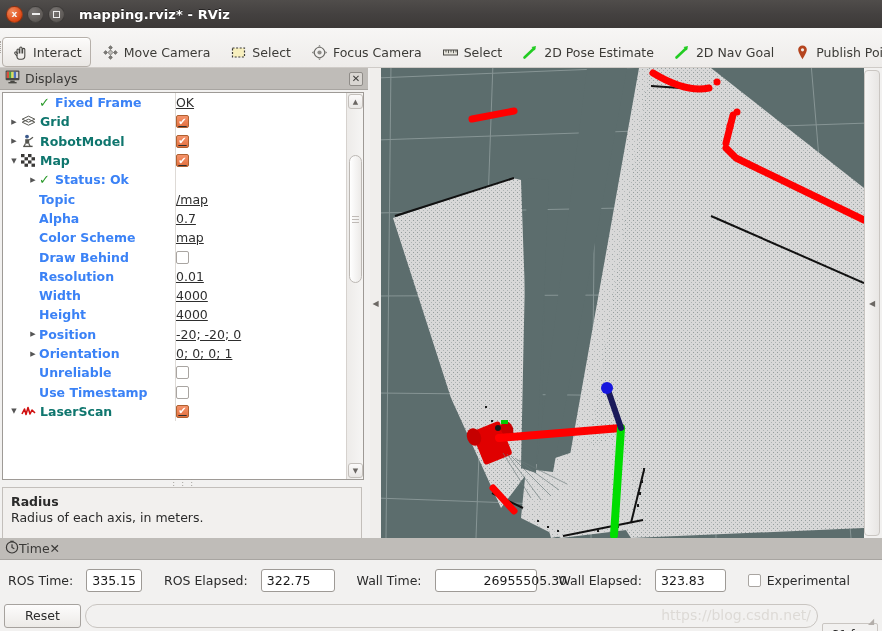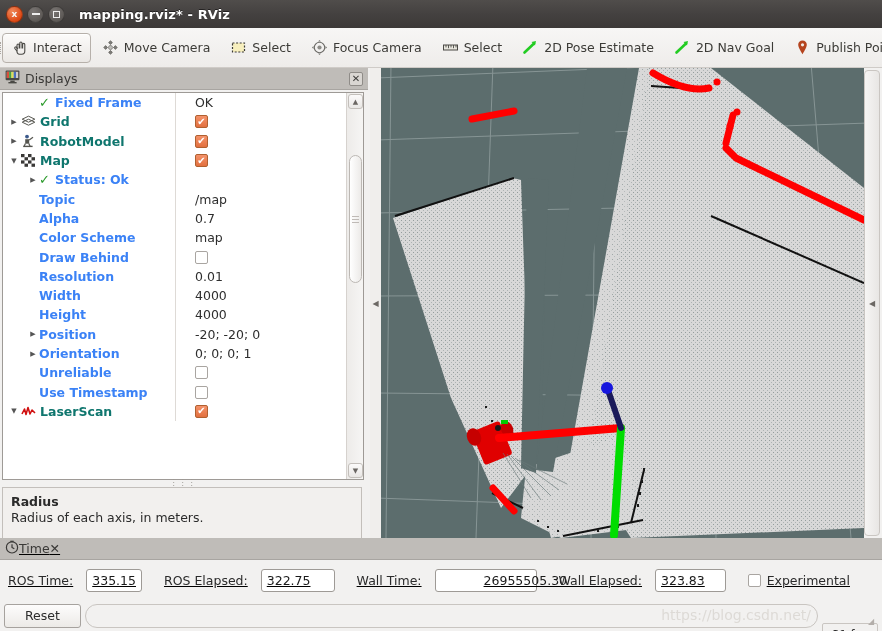--- a/index.html
+++ b/index.html
@@ -40,21 +40,21 @@
     margin-left: 14px; color: #ffffff; font-weight: bold; font-size: 13px;
     text-shadow: 0 -1px 0 rgba(0,0,0,0.5);
     letter-spacing: 0.1px;
   }
 
   
   .toolbar {
     position: absolute; left: 0; top: 28px; width: 882px; height: 40px;
     background: linear-gradient(to bottom, #f7f6f5, #eeecea);
     border-bottom: 1px solid #cfcbc7;
-    display: flex; align-items: center;
+    display: flex; align-items: flex-end;
   }
   .tb-grip {
     width: 9px; height: 40px; display: flex; align-items: center; justify-content: center;
     color: #b5b0ab; font-size: 10px; line-height: 1;
   }
   .tb-grip i { display:block; width:1px; height:12px; border-left: 1px dotted #aaa5a0; }
   .tbtn {
     display: flex; align-items: center; gap: 5px;
     height: 30px; padding: 0 8px; margin: 0 1px;
     border-radius: 4px; border: 1px solid transparent;
@@ -91,22 +91,22 @@
     position: absolute; left: 2px; top: 24px; width: 362px; height: 388px;
     background: #ffffff; border: 1px solid #9e9a96;
     overflow: hidden;
   }
   .tree-scroll { position: absolute; left:0; top:0; width: 344px; height: 386px; overflow: hidden; }
   .trow {
     display: flex; align-items: center; height: 19.3px;
     font-size: 12.5px; color: #2e2e2e; position: relative;
   }
   .trow .tcol1 { width: 172px; display: flex; align-items: center; height: 100%; }
-  .trow .tcol2 { flex: 1; display: flex; align-items: center; padding-left: 19px;
-                 border-left: 1px solid #dedad6; height: 100%; }
+  .trow .tcol2 { flex: 1; display: flex; align-items: center; padding-left: 0;
+                 border-left: 1px solid #dedad6; height: 100%; text-decoration: underline; }
   .arrow { width: 12px; height: 100%; display:flex; align-items:center; justify-content:center;
            color: #555; font-size: 7px; flex: none; }
   .ind1 { padding-left: 5px; }
   .ind2 { padding-left: 24px; }
   .titem-ico { width: 16px; height: 14px; display:flex; align-items:center; justify-content:center; flex:none; margin-right: 4px;}
   .tlabel-blue { color: #0f766e; font-weight: bold; }
   .tlabel-plain { color: #3b82f6; font-weight: bold; }
   .check-ok { color: #2a9a2a; font-weight: bold; font-size: 13px; margin-right: 5px; }
   .cb {
     width: 13px; height: 13px; border: 1px solid #b06030; border-radius: 2px;
@@ -189,21 +189,20 @@
   .canvas3d {
     position: absolute; left: 381px; top: 68px; width: 483px; height: 470px;
     background: #5c6d6d; overflow: hidden;
   }
   .canvas3d svg { display: block; }
 
   
   .time-panel {
     position: absolute; left: 0; top: 538px; width: 882px; height: 62px;
     background: #f2f1f0;
-    text-decoration: underline;
   }
   .time-header {
     height: 22px; background: #bfbcb8; display: flex; align-items: center;
     padding: 0 5px; color: #3a3937; font-size: 12.5px;
     border-bottom: 1px solid #a8a5a1;
   }
   .time-row {
     height: 40px; display: flex; align-items: center; padding: 0 8px; gap: 8px;
   }
   .tlab { font-size: 12.5px; color: #2b2b2b; margin-right: 5px; white-space: nowrap; }

